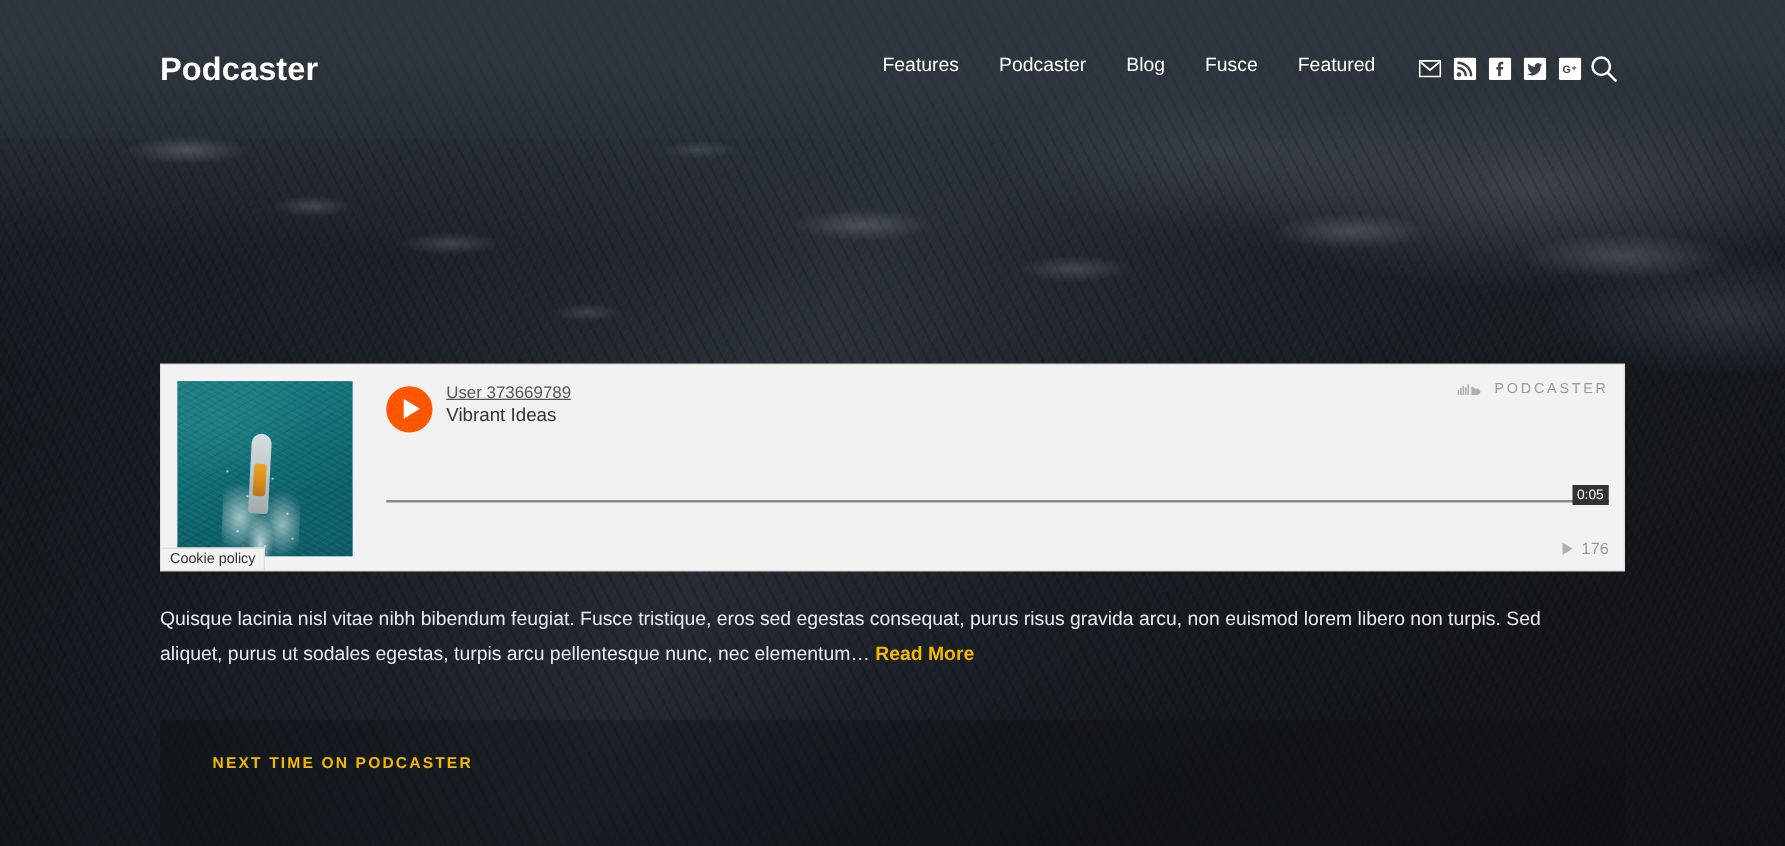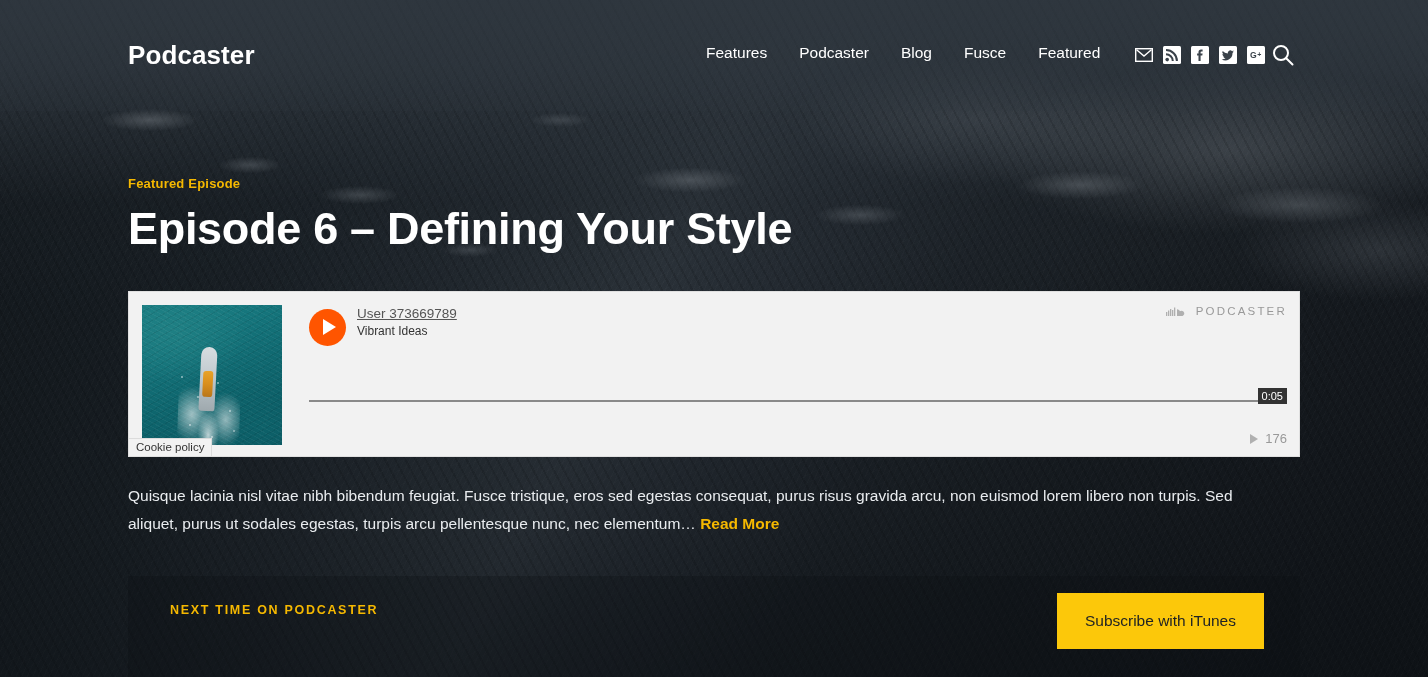--- a/index.html
+++ b/index.html
@@ -270,21 +270,21 @@
     position: absolute;
     left: 228px; top: 14px;
     font-size: 13.5px;
     color: #555;
     text-decoration: underline;
     cursor: pointer;
   }
   .pl-track {
     position: absolute;
     left: 228px; top: 32px;
-    font-size: 12px;
+    font-size: 15px;
     color: #333;
   }
   .pl-sc-logo {
     position: absolute;
     right: 12px; top: 13px;
     display: flex; align-items: center; gap: 6px;
     color: #999;
     font-size: 11.5px;
     letter-spacing: 2.2px;
     font-weight: 400;
@@ -471,24 +471,20 @@
     </div>
 
     <div class="search-btn">
       <svg width="22" height="22" viewBox="0 0 22 22">
           <circle cx="9" cy="9" r="7" fill="none" stroke="#fff" stroke-width="2"></circle>
           <path d="M14.2 14.2 L20.5 20.5" stroke="#fff" stroke-width="2" stroke-linecap="round"></path>
         </svg>
     </div>
   </div>
 
-  <div class="hero">
-    <div class="eyebrow">Featured Episode</div>
-    <h1 class="hero-title">Episode 6 – Defining Your Style</h1>
-  </div>
 
   <div class="player">
 
     <div class="pl-art">
       <div class="art-water"></div>
       <div class="art-ripple"></div>
       <div class="art-wake"></div>
       <div class="art-boat"></div>
       <div class="art-foam"></div>
     </div>
@@ -2759,17 +2755,16 @@
     </div>
   </div>
 
   <p class="desc">
     <span>Quisque lacinia nisl vitae nibh bibendum feugiat. Fusce tristique, eros sed egestas consequat, purus risus gravida arcu, non euismod lorem libero non turpis. Sed aliquet, purus ut sodales egestas, turpis arcu pellentesque nunc, nec elementum… </span><a class="read-more">Read More</a>
   </p>
 
   <div class="bottom-bar">
     <div class="next-label">NEXT TIME ON PODCASTER</div>
     <div class="subs">
-      <button class="btn-sub">Subscribe with iTunes</button>
     </div>
   </div>
 
 </div>
 
 </body></html>

